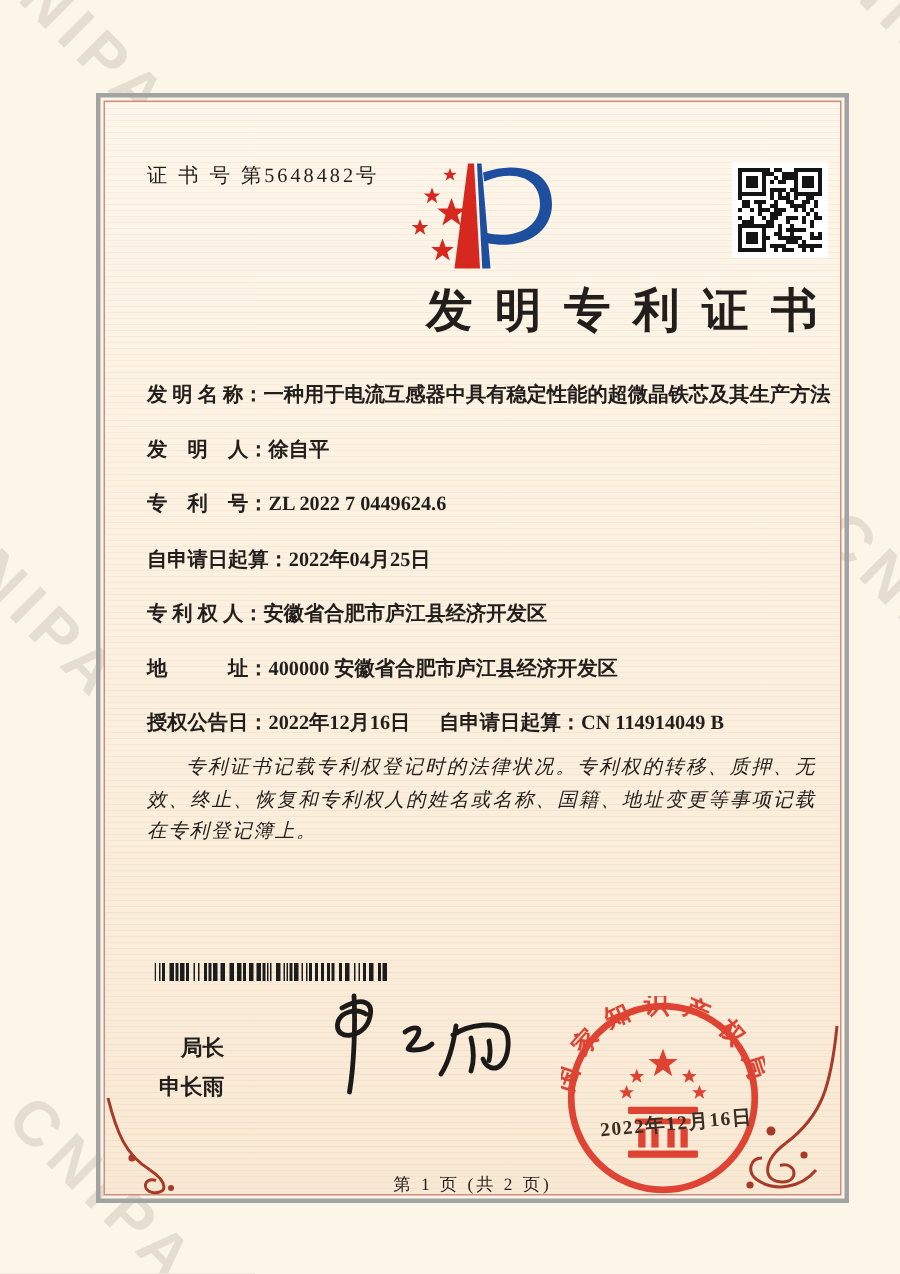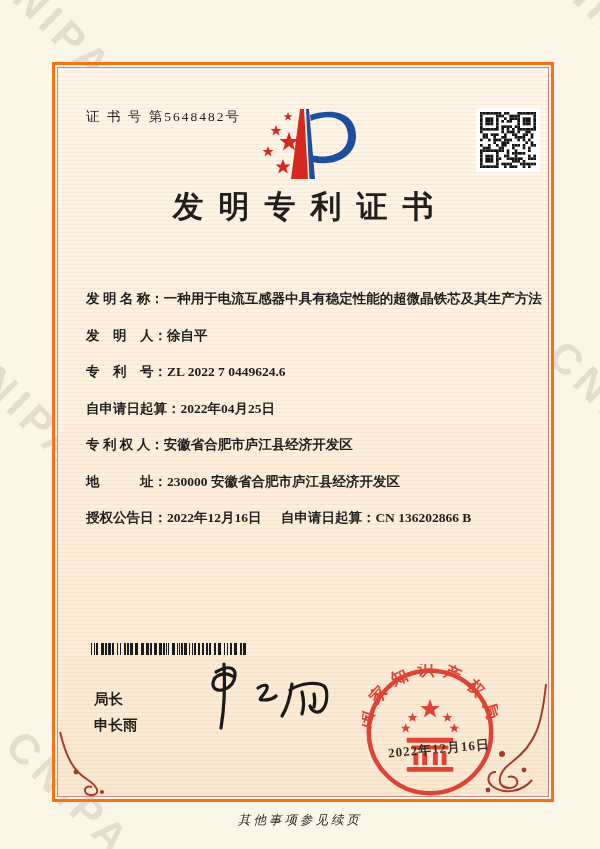--- a/index.html
+++ b/index.html
@@ -10,51 +10,51 @@
     color:#221e1b;
   }
   .wm{
     position:absolute;font-family:"Liberation Sans","DejaVu Sans",sans-serif;
     font-weight:bold;transform:rotate(45deg);letter-spacing:6px;
     pointer-events:none;white-space:nowrap;
   }
   .wm-out{color:rgba(176,166,152,0.30);font-size:42px;}
   .wm-in{color:rgba(224,178,128,0.26);font-size:40px;}
   #frame{
-    position:absolute;left:52px;top:62px;width:496px;height:734px;
-    border:3px solid #f97316;background:transparent;
+    position:absolute;left:64px;top:62px;width:496px;height:734px;
+    border:3px solid #a3a3a3;background:transparent;
   }
   #frame-inner{
     position:absolute;left:2px;top:2px;right:2px;bottom:2px;
     border:1px solid #d08c80;
     background:
       repeating-linear-gradient(180deg, rgba(226,158,118,0.13) 0 1px, rgba(255,255,255,0) 1px 4px),
       linear-gradient(180deg,#fdf6ea 0%,#fbf0de 55%,#f8e9d4 100%);
   }
   .cert-no{position:absolute;left:28px;top:40px;font-size:13.5px;letter-spacing:2px;}
   .logo{position:absolute;left:200px;top:38px;width:120px;height:76px;}
   .qr{position:absolute;left:418px;top:40px;width:64px;height:64px;background:#ffffff;}
   .qr svg{position:absolute;left:4px;top:4px;}
   .title{
-    position:absolute;left:0;top:118px;width:100%;text-align:center;
+    position:absolute;left:0;top:118px;width:100%;text-align:right;
     font-size:31px;font-weight:bold;letter-spacing:15px;text-indent:15px;
   }
   .fields{position:absolute;left:28px;top:186px;width:446px;font-size:13.5px;}
-  .frow{position:absolute;left:0;white-space:nowrap;margin-top:36px;}
+  .frow{position:absolute;left:0;white-space:nowrap;}
   .flabel{display:inline-block;font-weight:600;}
   .fvalue{font-weight:600;}
   .frow2-pair2{margin-left:16px;}
   .body-text{
     position:absolute;left:28px;top:432px;width:446px;
     font-size:13px;line-height:21.5px;font-style:italic;
     letter-spacing:1.2px;text-align:justify;
   }
   .body-text p{margin:0;text-indent:2em;}
   .barcode{position:absolute;left:33px;top:573px;width:158px;height:12px;}
-  .director{position:absolute;left:36px;top:618px;font-size:14.5px;font-weight:bold;line-height:26px;}
+  .director{position:absolute;left:36px;top:618px;font-size:14.5px;font-weight:bold;line-height:26px;text-align:right;}
   .signature{position:absolute;left:128px;top:590px;width:150px;height:78px;}
   .seal{position:absolute;left:304px;top:596px;width:136px;height:136px;}
   .seal-date{
     position:absolute;left:306px;top:672px;width:150px;text-align:center;
     font-size:13px;font-weight:bold;color:#3a2e24;letter-spacing:1px;
     transform:rotate(-5deg);
   }
   .page-info{position:absolute;left:0;top:714px;width:100%;text-align:center;font-size:11.5px;letter-spacing:2px;}
   .footer-note{
     position:absolute;left:0;top:812px;width:600px;text-align:center;
@@ -349,29 +349,30 @@
         <div class="frow" style="top:73px;">
           <span class="flabel">专　利　号：</span><span class="fvalue">ZL 2022 7 0449624.6</span>
         </div>
         <div class="frow" style="top:110px;">
           <span class="flabel">自申请日起算：</span><span class="fvalue">2022年04月25日</span>
         </div>
         <div class="frow" style="top:146px;">
           <span class="flabel">专 利 权 人：</span><span class="fvalue">安徽省合肥市庐江县经济开发区</span>
         </div>
         <div class="frow" style="top:183px;">
-          <span class="flabel">地　　　址：</span><span class="fvalue">230000 安徽省合肥市庐江县经济开发区</span>
+          <span class="flabel">地　　　址：</span><span class="fvalue">400000 安徽省合肥市庐江县经济开发区</span>
         </div>
         <div class="frow" style="top:219px;">
           <span><span class="flabel">授权公告日：</span><span class="fvalue">2022年12月16日</span></span>
-          <span class="frow2-pair2"><span class="flabel">自申请日起算：</span><span class="fvalue">CN 136202866 B</span></span>
+          <span class="frow2-pair2"><span class="flabel">自申请日起算：</span><span class="fvalue">CN 114914049 B</span></span>
         </div>
       </div>
 
       <div class="body-text">
+        <p>专利证书记载专利权登记时的法律状况。专利权的转移、质押、无效、终止、恢复和专利权人的姓名或名称、国籍、地址变更等事项记载在专利登记簿上。</p>
       </div>
 
       <div class="barcode">
         <svg id="barcode-svg" width="158" height="12">
             <rect x="0" y="0" width="1" height="12" fill="#1c1c1c"></rect>
             <rect x="3" y="0" width="1" height="12" fill="#1c1c1c"></rect>
             <rect x="5" y="0" width="2" height="12" fill="#1c1c1c"></rect>
             <rect x="10" y="0" width="3" height="12" fill="#1c1c1c"></rect>
             <rect x="14" y="0" width="2" height="12" fill="#1c1c1c"></rect>
             <rect x="17" y="0" width="3" height="12" fill="#1c1c1c"></rect>
@@ -447,34 +448,34 @@
               <rect x="62" y="91" width="5" height="13"></rect>
               <rect x="73" y="91" width="5" height="13"></rect>
               <rect x="82" y="91" width="5" height="13"></rect>
               <rect x="46" y="106" width="48" height="5" rx="1"></rect>
             </g>
           </g>
         </svg>
       </div>
       <div class="seal-date">2022年12月16日</div>
 
+      <div class="page-info">第 1 页 (共 2 页)</div>
 
       <svg class="flourish fl-br" width="84" height="116" viewBox="0 0 84 116" fill="none" stroke="#a83a28" stroke-width="2">
         <path d="M 80,2 C 76,42 70,62 46,80"></path>
         <path d="M 46,80 C 30,92 30,106 44,106 C 55,106 53,92 42,95"></path>
         <path d="M 66,98 C 56,110 38,113 26,104 C 20,99 22,90 30,90"></path>
         <circle cx="36" cy="72" r="3" fill="#a83a28" stroke="none"></circle>
         <circle cx="58" cy="88" r="2.4" fill="#a83a28" stroke="none"></circle>
         <circle cx="22" cy="108" r="2.4" fill="#a83a28" stroke="none"></circle>
       </svg>
       <svg class="flourish fl-bl" width="60" height="70" viewBox="0 0 60 70" fill="none" stroke="#a83a28" stroke-width="2">
         <path d="M 56,4 C 50,28 44,42 28,52"></path>
         <path d="M 28,52 C 16,60 16,68 26,67 C 34,66 32,56 24,59"></path>
         <circle cx="40" cy="44" r="2.4" fill="#a83a28" stroke="none"></circle>
         <circle cx="14" cy="64" r="2" fill="#a83a28" stroke="none"></circle>
       </svg>
 
     </div>
   </div>
 
-  <div class="footer-note">其他事项参见续页</div>
 
 </div>
 
 </body></html>

